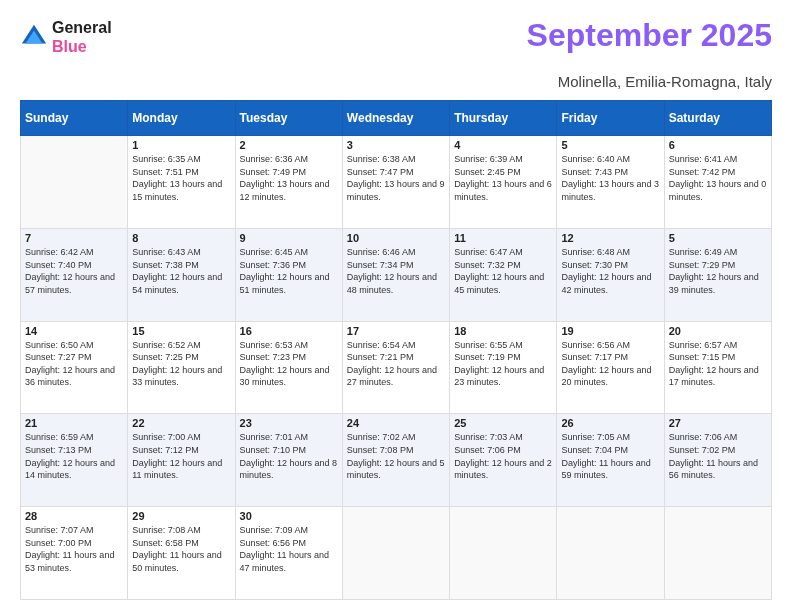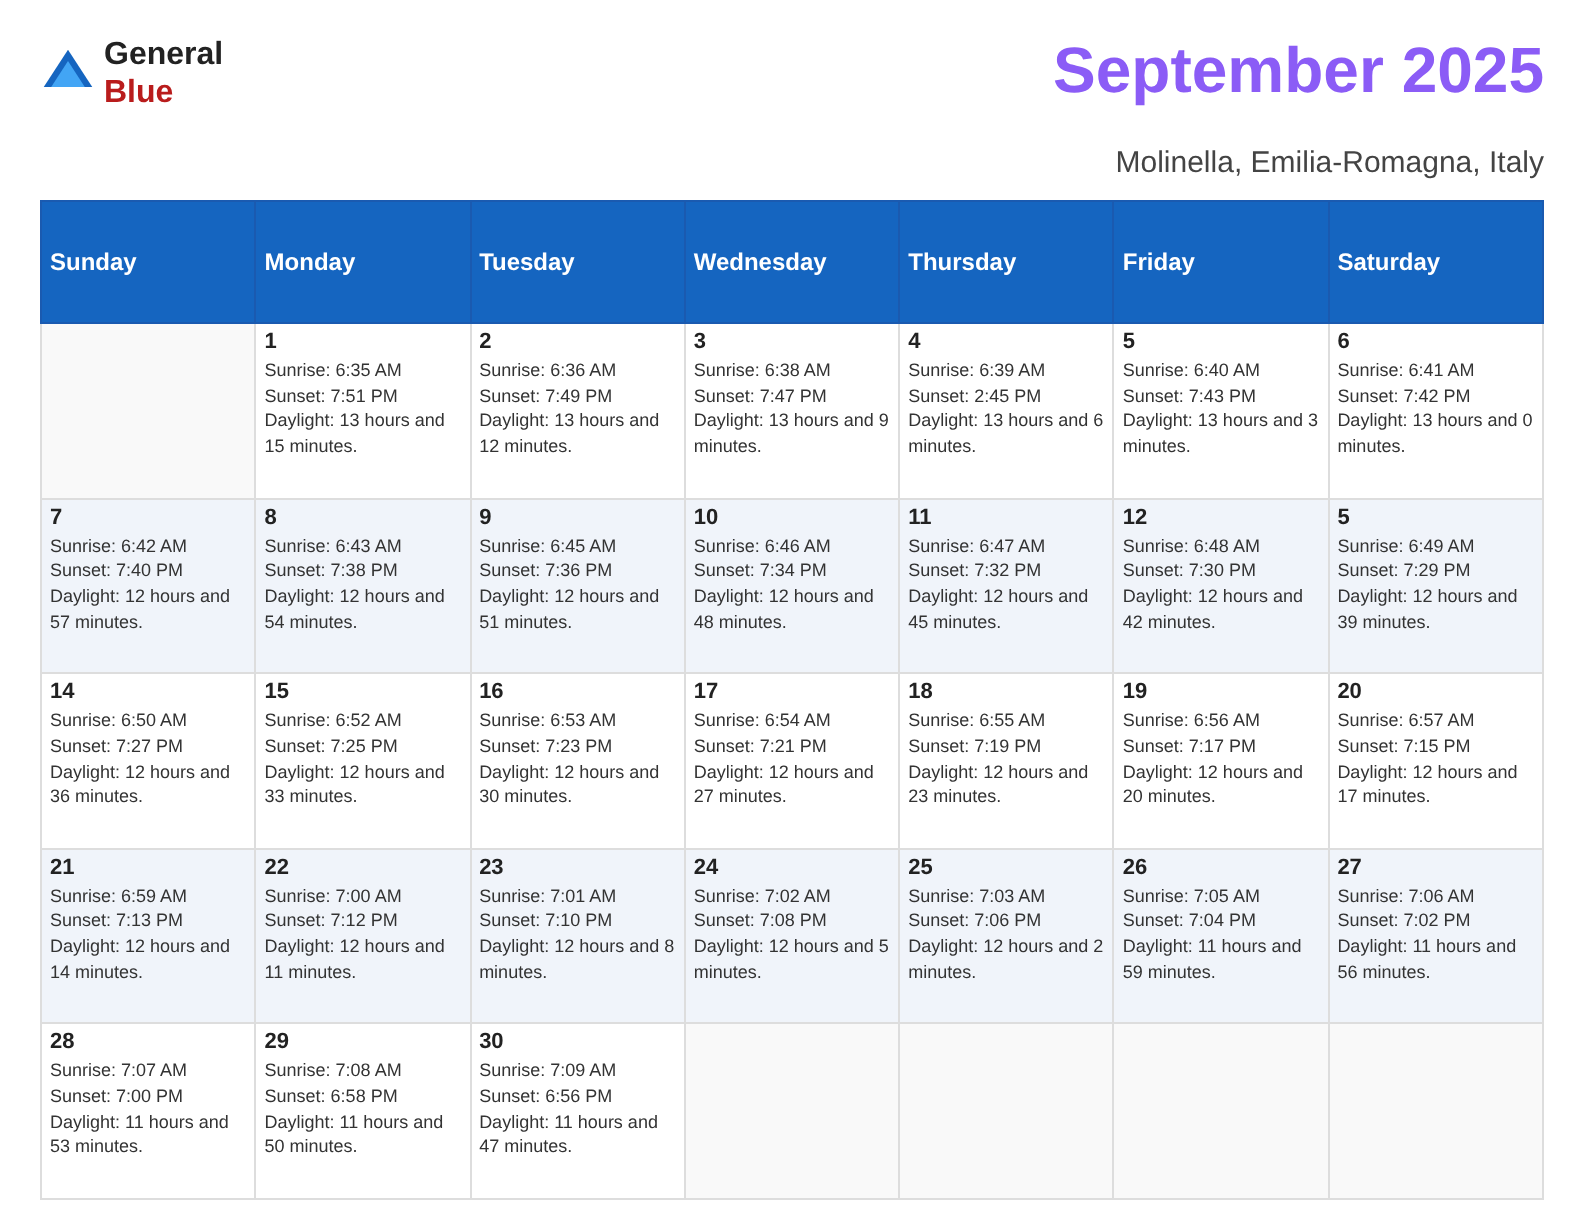--- a/index.html
+++ b/index.html
@@ -51,21 +51,21 @@
       border: 1px solid #ccc;
       border-collapse: collapse;
       width: 100%;
       table-layout: fixed;
     }
     .calendar th {
       background: #1565c0;
       color: #fff;
       font-size: 12px;
       font-weight: bold;
-      padding: 23px 4px;
+      padding: 10px 4px;
       text-align: left;
       border: 1px solid #1a5ab0;
     }
     .calendar td {
       vertical-align: top;
       border: 1px solid #ddd;
       padding: 3px 4px;
       font-size: 9.5px;
       color: #333;
       height: 80px;
@@ -94,21 +94,21 @@
 
 <div class="page">
   <div class="header">
     <div class="logo">
       <svg class="logo-icon" viewBox="0 0 30 30">
         <polygon points="15,2 28,22 2,22" fill="#1565c0"></polygon>
         <polygon points="15,8 24,22 6,22" fill="#42a5f5"></polygon>
       </svg>
       <div>
         <div style="font-size:16px;font-weight:bold;color:#222;line-height:1.2;">General</div>
-        <div style="font-size:16px;font-weight:bold;color:#b91c1c;line-height:1.2;">Blue</div>
+        <div style="font-size:16px;font-weight:bold;color:#ec4899;line-height:1.2;">Blue</div>
       </div>
     </div>
     <div class="title-block">
       <div class="month-title">September 2025</div>
       <div class="location-title">Molinella, Emilia-Romagna, Italy</div>
     </div>
   </div>
 
   <table class="calendar">
     <thead>

